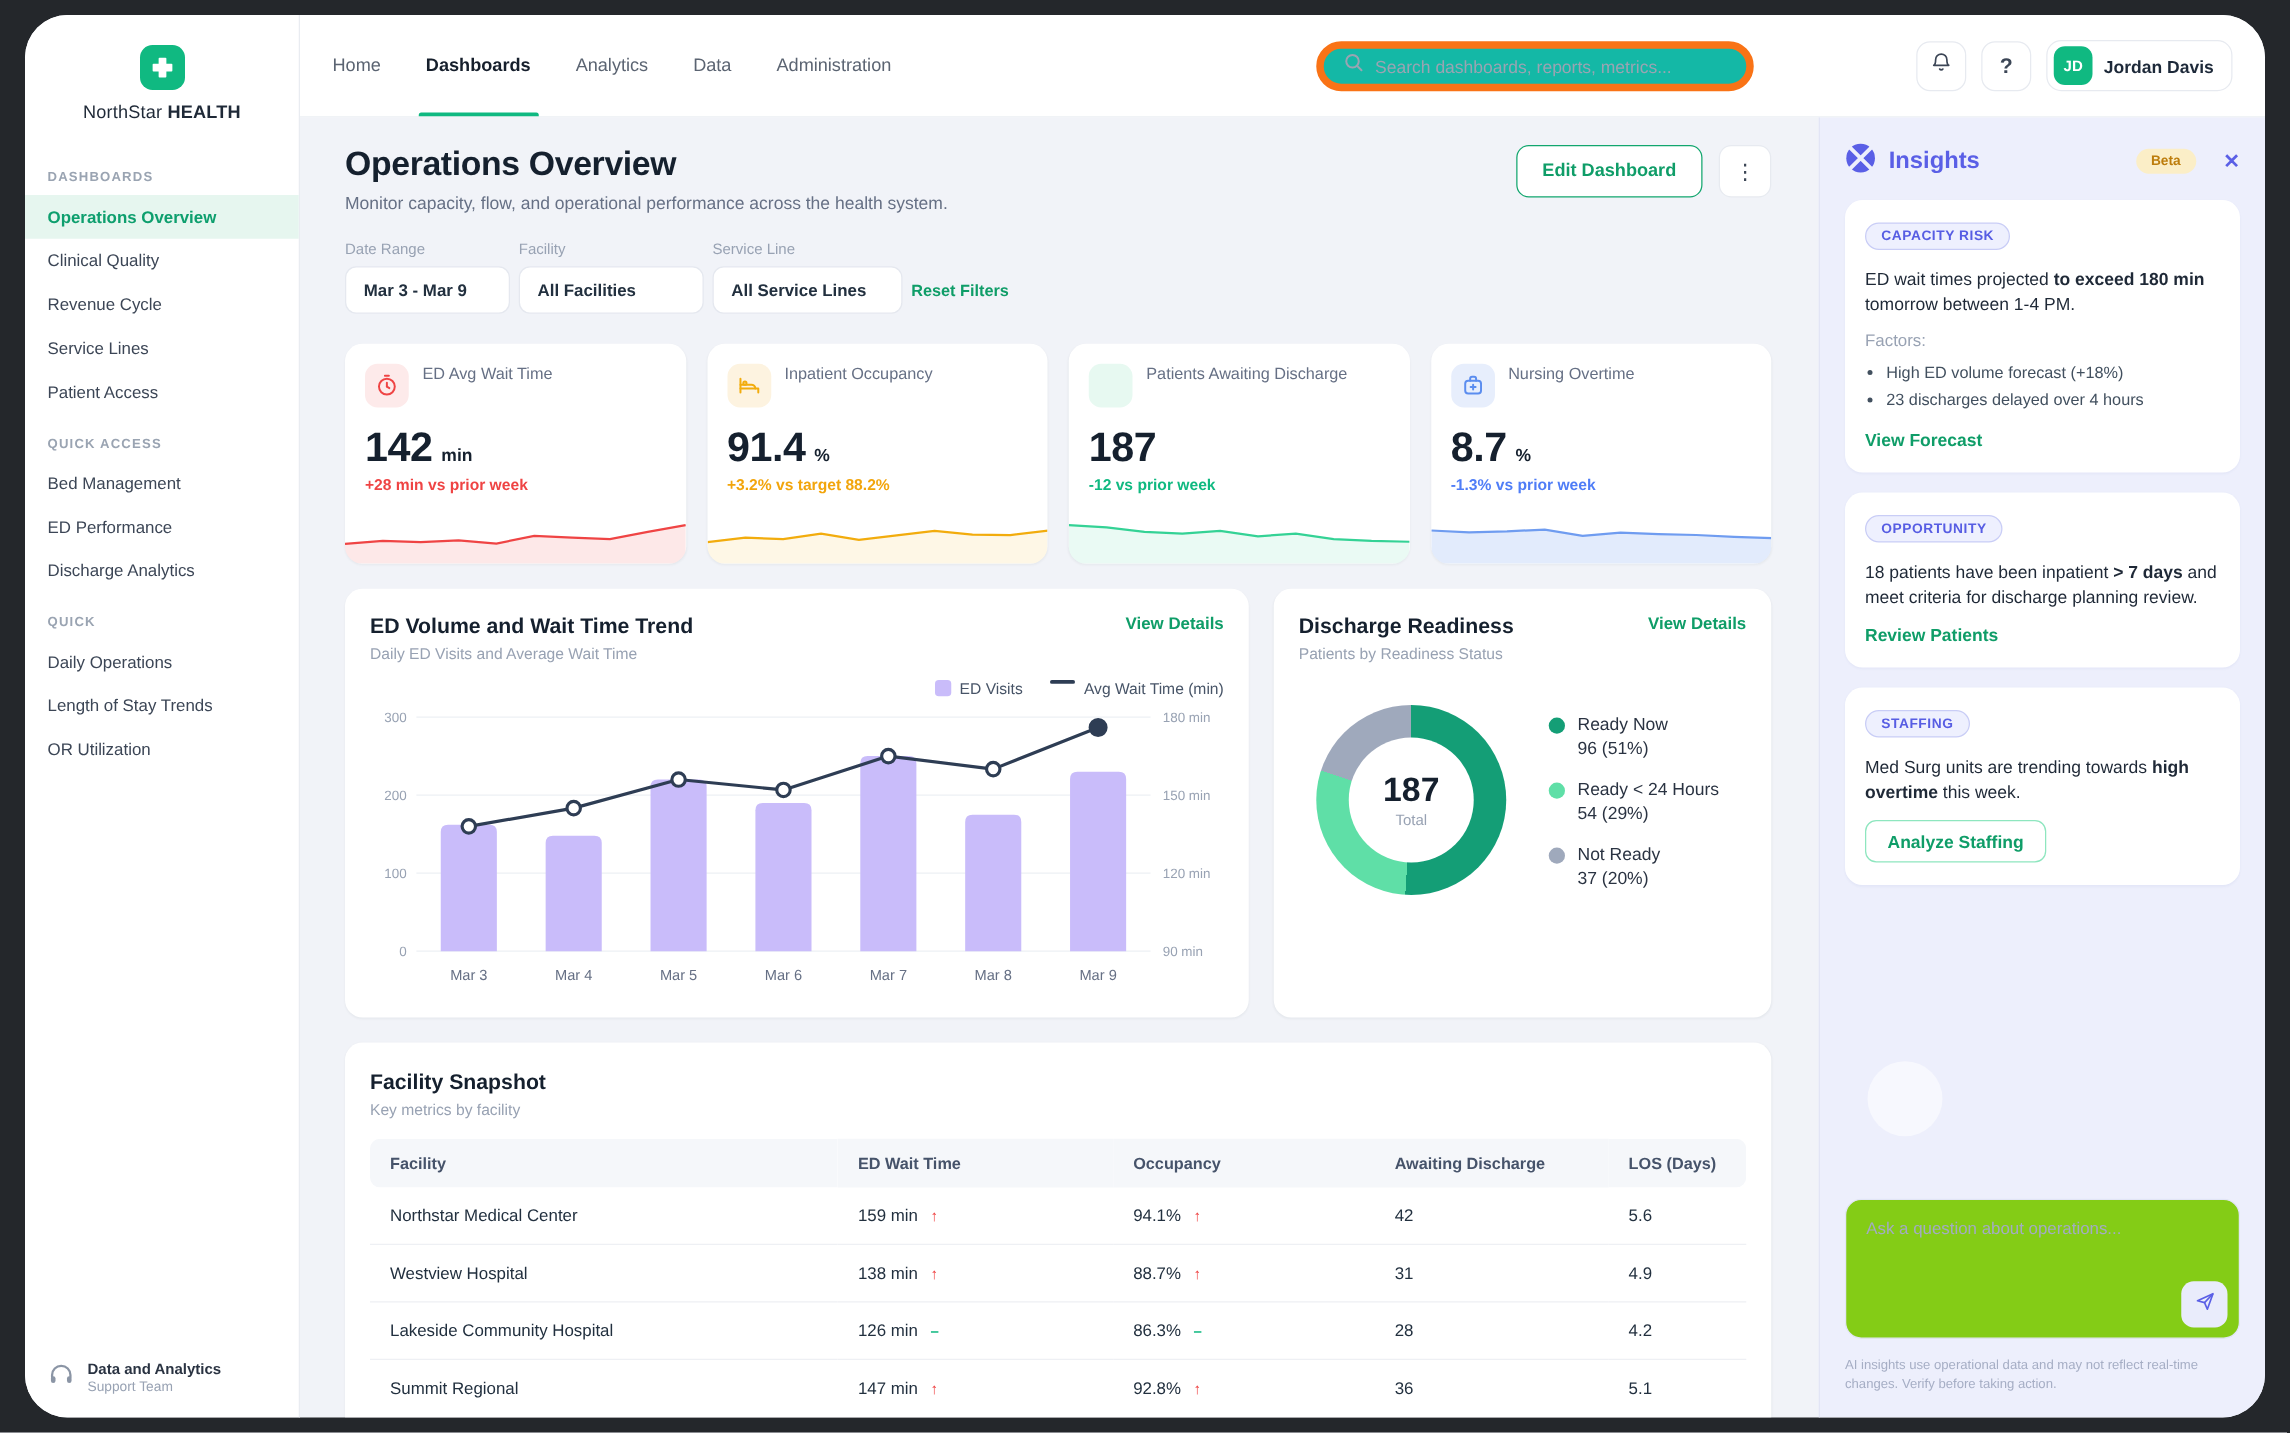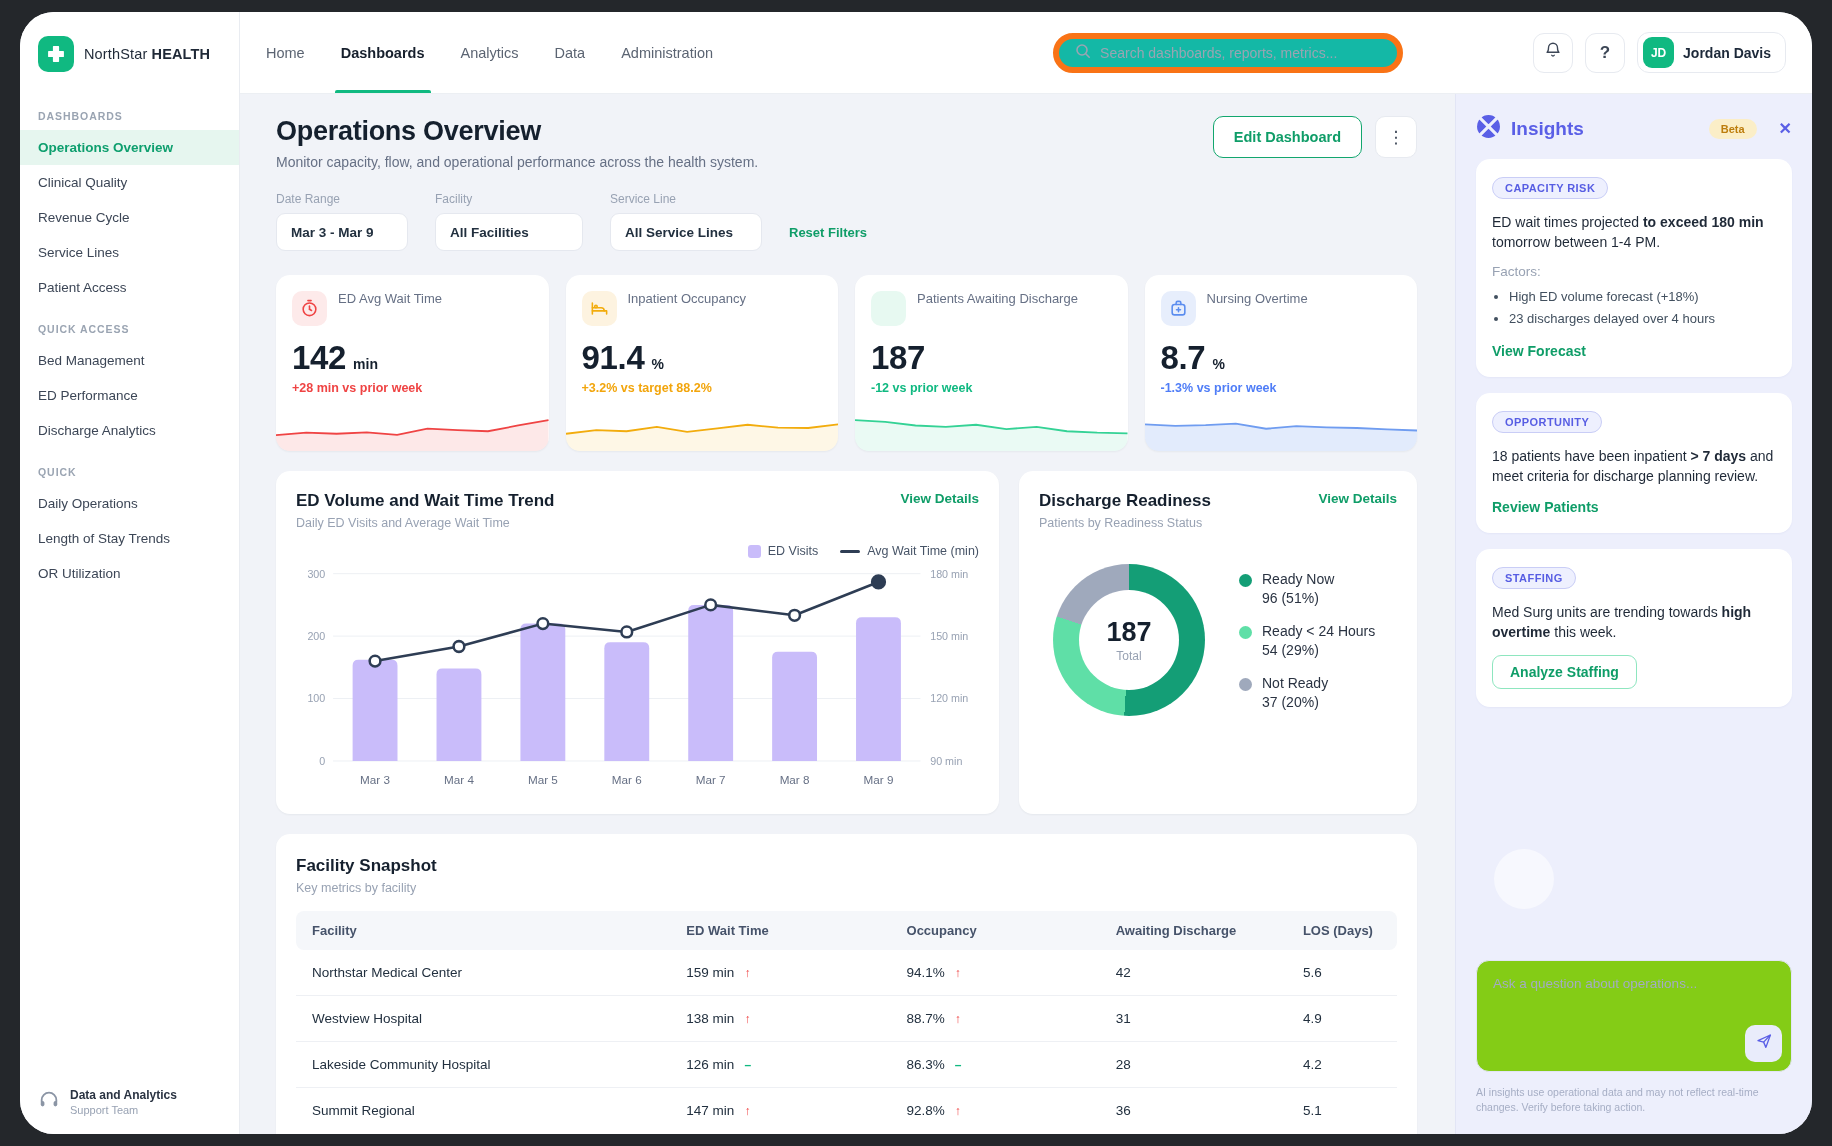--- a/index.html
+++ b/index.html
@@ -3,21 +3,21 @@
 <meta charset="utf-8">
 <style>
   * { margin:0; padding:0; box-sizing:border-box; }
   html,body { width:1832px; height:1146px; font-family:"Liberation Sans", sans-serif; }
   body { background:#24272b; position:relative; overflow:hidden; }
   .window { position:absolute; left:20px; top:12px; width:1792px; height:1122px;
     background:#f1f3f8; border-radius:34px; overflow:hidden; display:flex; }
 
   
   .sidebar { width:220px; background:#fff; border-right:1px solid #e9ecf1; display:flex; flex-direction:column; flex-shrink:0; }
-  .logo-row { display:flex; align-items:center; gap:10px; padding:24px 18px 20px 18px; }
+  .logo-row { display:flex; align-items:center; gap:10px; padding:24px 18px 20px 18px;flex-direction:column; }
   .logo-mark { width:36px; height:36px; border-radius:10px; background:#10b981; display:flex; align-items:center; justify-content:center; flex-shrink:0; }
   .brand { font-size:14.5px; color:#1f2937; letter-spacing:.01em; white-space:nowrap; }
   .brand b { font-weight:800; }
   .side-section-title { font-size:10.5px; font-weight:700; letter-spacing:.09em; color:#9aa4b2; padding:18px 18px 8px 18px; }
   .side-item { font-size:13.5px; color:#3c4656; padding:10px 18px; cursor:pointer; }
   .side-item.active { background:#e6f6ef; color:#0e9f6e; font-weight:700; }
   .side-footer { margin-top:auto; padding:18px; display:flex; gap:10px; align-items:center; }
   .side-footer .ft-t { font-size:12px; font-weight:700; color:#2a3342; }
   .side-footer .ft-s { font-size:11px; color:#98a2b3; margin-top:2px; }
 
@@ -39,21 +39,21 @@
   .content-row { flex:1; display:flex; min-height:0; }
   .content { flex:1; padding:22px 38px 30px 36px; min-width:0; overflow:hidden; }
 
   
   .page-head { display:flex; align-items:flex-start; }
   .page-title { font-size:27px; font-weight:800; color:#15202e; letter-spacing:-.01em; }
   .page-sub { font-size:14px; color:#667085; margin-top:7px; }
   .head-actions { margin-left:auto; display:flex; gap:13px; }
   .btn-outline-green { border:1.5px solid #12a66e; color:#0f9d68; background:#fff; font-weight:700; font-size:14.5px; border-radius:10px; padding:10px 20px; cursor:pointer; font-family:inherit; }
   .kebab-btn { width:42px; height:42px; background:#fff; border:1px solid #e7eaf0; border-radius:10px; color:#3c4656; font-size:17px; display:flex; align-items:center; justify-content:center; cursor:pointer; }
-  .filters { display:flex; gap:27px; align-items:flex-end; margin-top:22px; }
+  .filters { display:flex; gap:7px; align-items:flex-end; margin-top:22px; }
   .filter .f-label { font-size:12px; color:#98a2b3; margin-bottom:7px; }
   .f-input { background:#fff; border:1px solid #e5e8ef; border-radius:9px; height:38px; display:flex; align-items:center; padding:0 14px; font-size:13.5px; font-weight:600; color:#22303f; cursor:pointer; }
   .reset-link { font-size:13px; font-weight:700; color:#0f9d68; margin-bottom:11px; cursor:pointer; }
 
   
   .kpi-grid { display:grid; grid-template-columns:repeat(4,1fr); gap:17px; margin-top:24px; }
   .kpi-card { background:#fff; border-radius:14px; padding:16px 16px 0 16px; box-shadow:0 1px 2px rgba(21,32,46,.05); overflow:hidden; }
   .kpi-top { display:flex; align-items:flex-start; gap:11px; }
   .kpi-icon { width:35px; height:35px; border-radius:10px; display:flex; align-items:center; justify-content:center; flex-shrink:0; }
   .kpi-title { font-size:13px; color:#667085; }
@@ -64,21 +64,21 @@
   .kpi-spark { display:block; width:calc(100% + 32px); margin:10px -16px 0 -16px; height:46px; }
 
   
   .charts-row { display:grid; grid-template-columns:723px 1fr; gap:20px; margin-top:20px; }
   .card { background:#fff; border-radius:14px; padding:20px; box-shadow:0 1px 2px rgba(21,32,46,.05); }
   .card-head { display:flex; align-items:flex-start;gap:29px; }
   .card-title { font-size:17px; font-weight:800; color:#15202e; }
   .card-sub { font-size:12.5px; color:#98a2b3; margin-top:5px; }
   .link-green { margin-left:auto; font-size:13.5px; font-weight:700; color:#0f9d68; cursor:pointer; white-space:nowrap; }
   .legend-row { display:flex; justify-content:flex-end; gap:22px; align-items:center; margin-top:14px; }
-  .legend-item { display:flex; align-items:center; gap:7px; font-size:12.5px; color:#475467; }
+  .legend-item { display:flex; align-items:flex-start; gap:7px; font-size:12.5px; color:#475467; }
   .sw-square { width:13px; height:13px; border-radius:3px; }
   .sw-line { width:20px; height:3px; border-radius:2px; }
   #ed-chart { width:100%; height:auto; display:block; margin-top:2px; }
 
   .donut-body { display:flex; align-items:center; gap:34px; padding:34px 6px 10px 14px; }
   .donut { width:152px; height:152px; border-radius:50%; position:relative; flex-shrink:0; }
   .donut::after { content:""; position:absolute; inset:26px; background:#fff; border-radius:50%; }
   .donut-center { position:absolute; inset:0; display:flex; flex-direction:column; align-items:center; justify-content:center; z-index:2; }
   .donut-center .dc-v { font-size:27px; font-weight:800; color:#15202e; }
   .donut-center .dc-l { font-size:12px; color:#98a2b3; margin-top:1px; }

